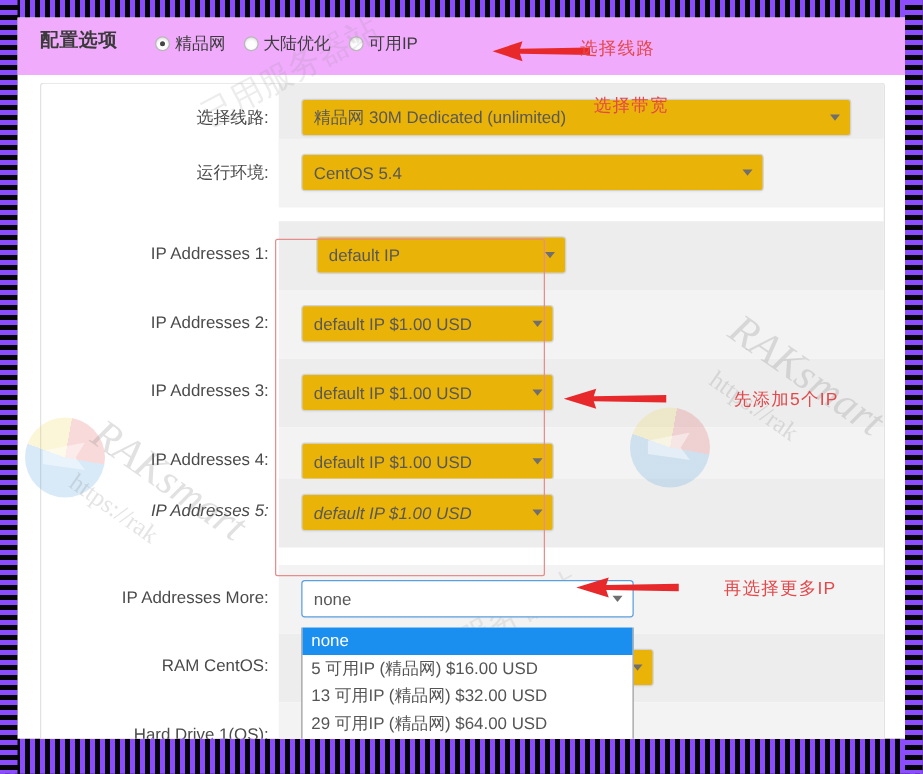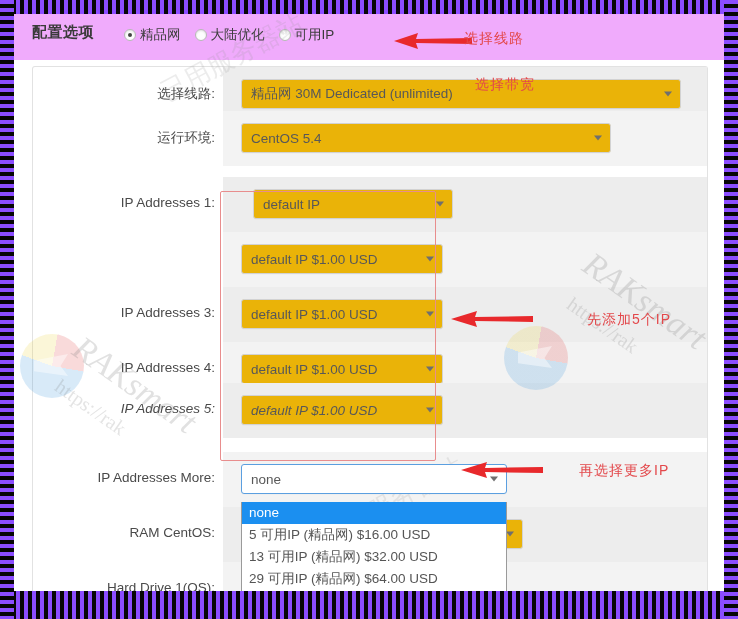--- a/index.html
+++ b/index.html
@@ -273,20 +273,21 @@
       <div class="stripe"></div>
       <div class="row-label">IP Addresses 1:</div>
       <div class="sel" style="left:220px; top:12px; width:200px;">
         <span>default IP</span>
         <span class="caret"></span>
       </div>
     </div>
 
     <div class="row alt" style="top:165px;">
       <div class="stripe"></div>
+      <div class="row-label">IP Addresses 2:</div>
       <div class="sel" style="left:208px; top:12px; width:202px;">
         <span>default IP $1.00 USD</span>
         <span class="caret"></span>
       </div>
     </div>
 
     <div class="row" style="top:220px;">
       <div class="stripe"></div>
       <div class="row-label">IP Addresses 3:</div>
       <div class="sel" style="left:208px; top:12px; width:202px;">

